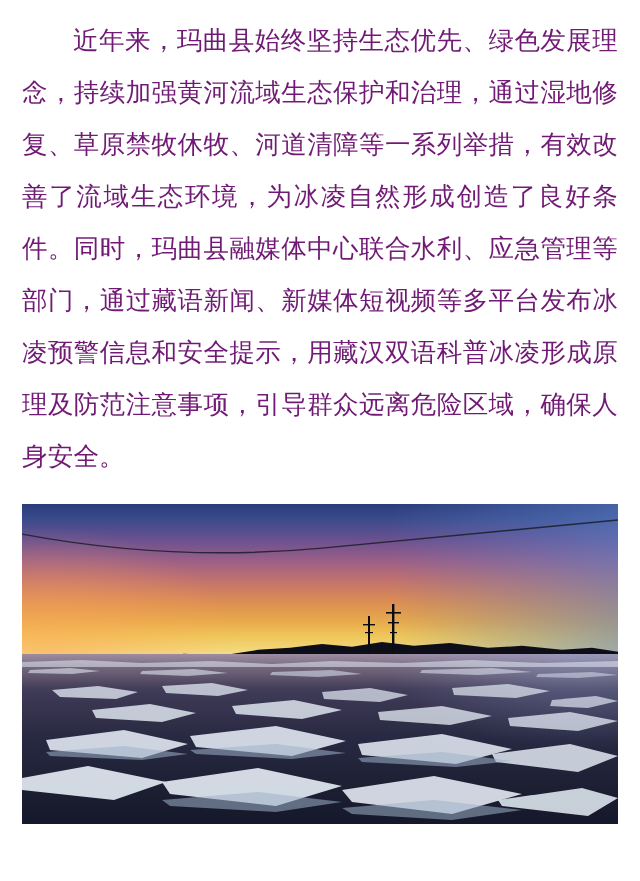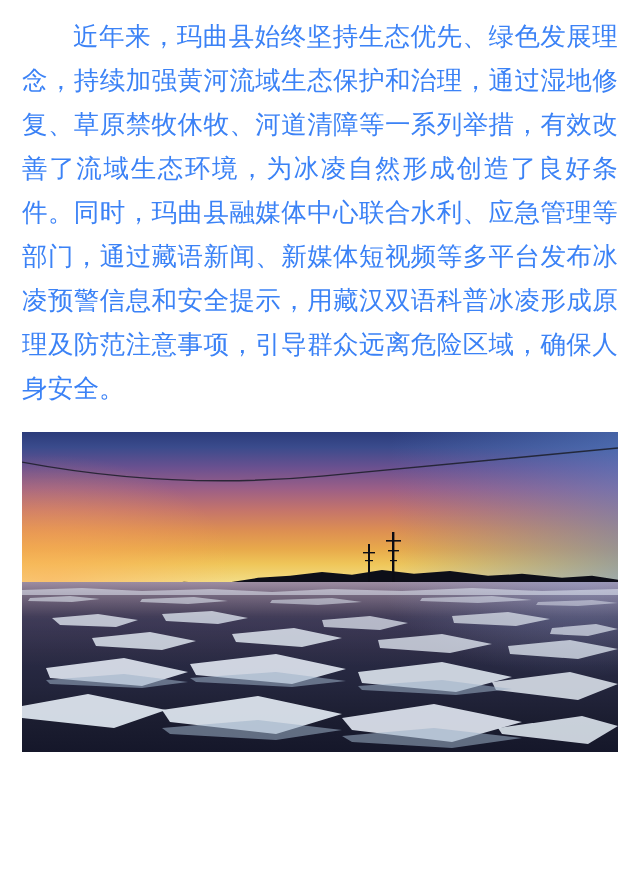--- a/index.html
+++ b/index.html
@@ -18,22 +18,22 @@
     width: 640px;
     height: 881px;
     background: #ffffff;
     box-sizing: border-box;
   }
   .article-body {
     padding: 14px 22px 0 22px;
   }
   .paragraph {
     font-size: 25.5px;
-    line-height: 44px;
-    color: #3b82f6;
+    line-height: 52px;
+    color: #701a75;
     text-align: justify;
     text-justify: inter-character;
     letter-spacing: 0.2px;
     text-indent: 2em;
     margin: 0;
     font-family: "DejaVu Sans", "Liberation Sans", sans-serif;
   }
   .figure {
     margin: 22px 22px 0 22px;
     position: relative;

